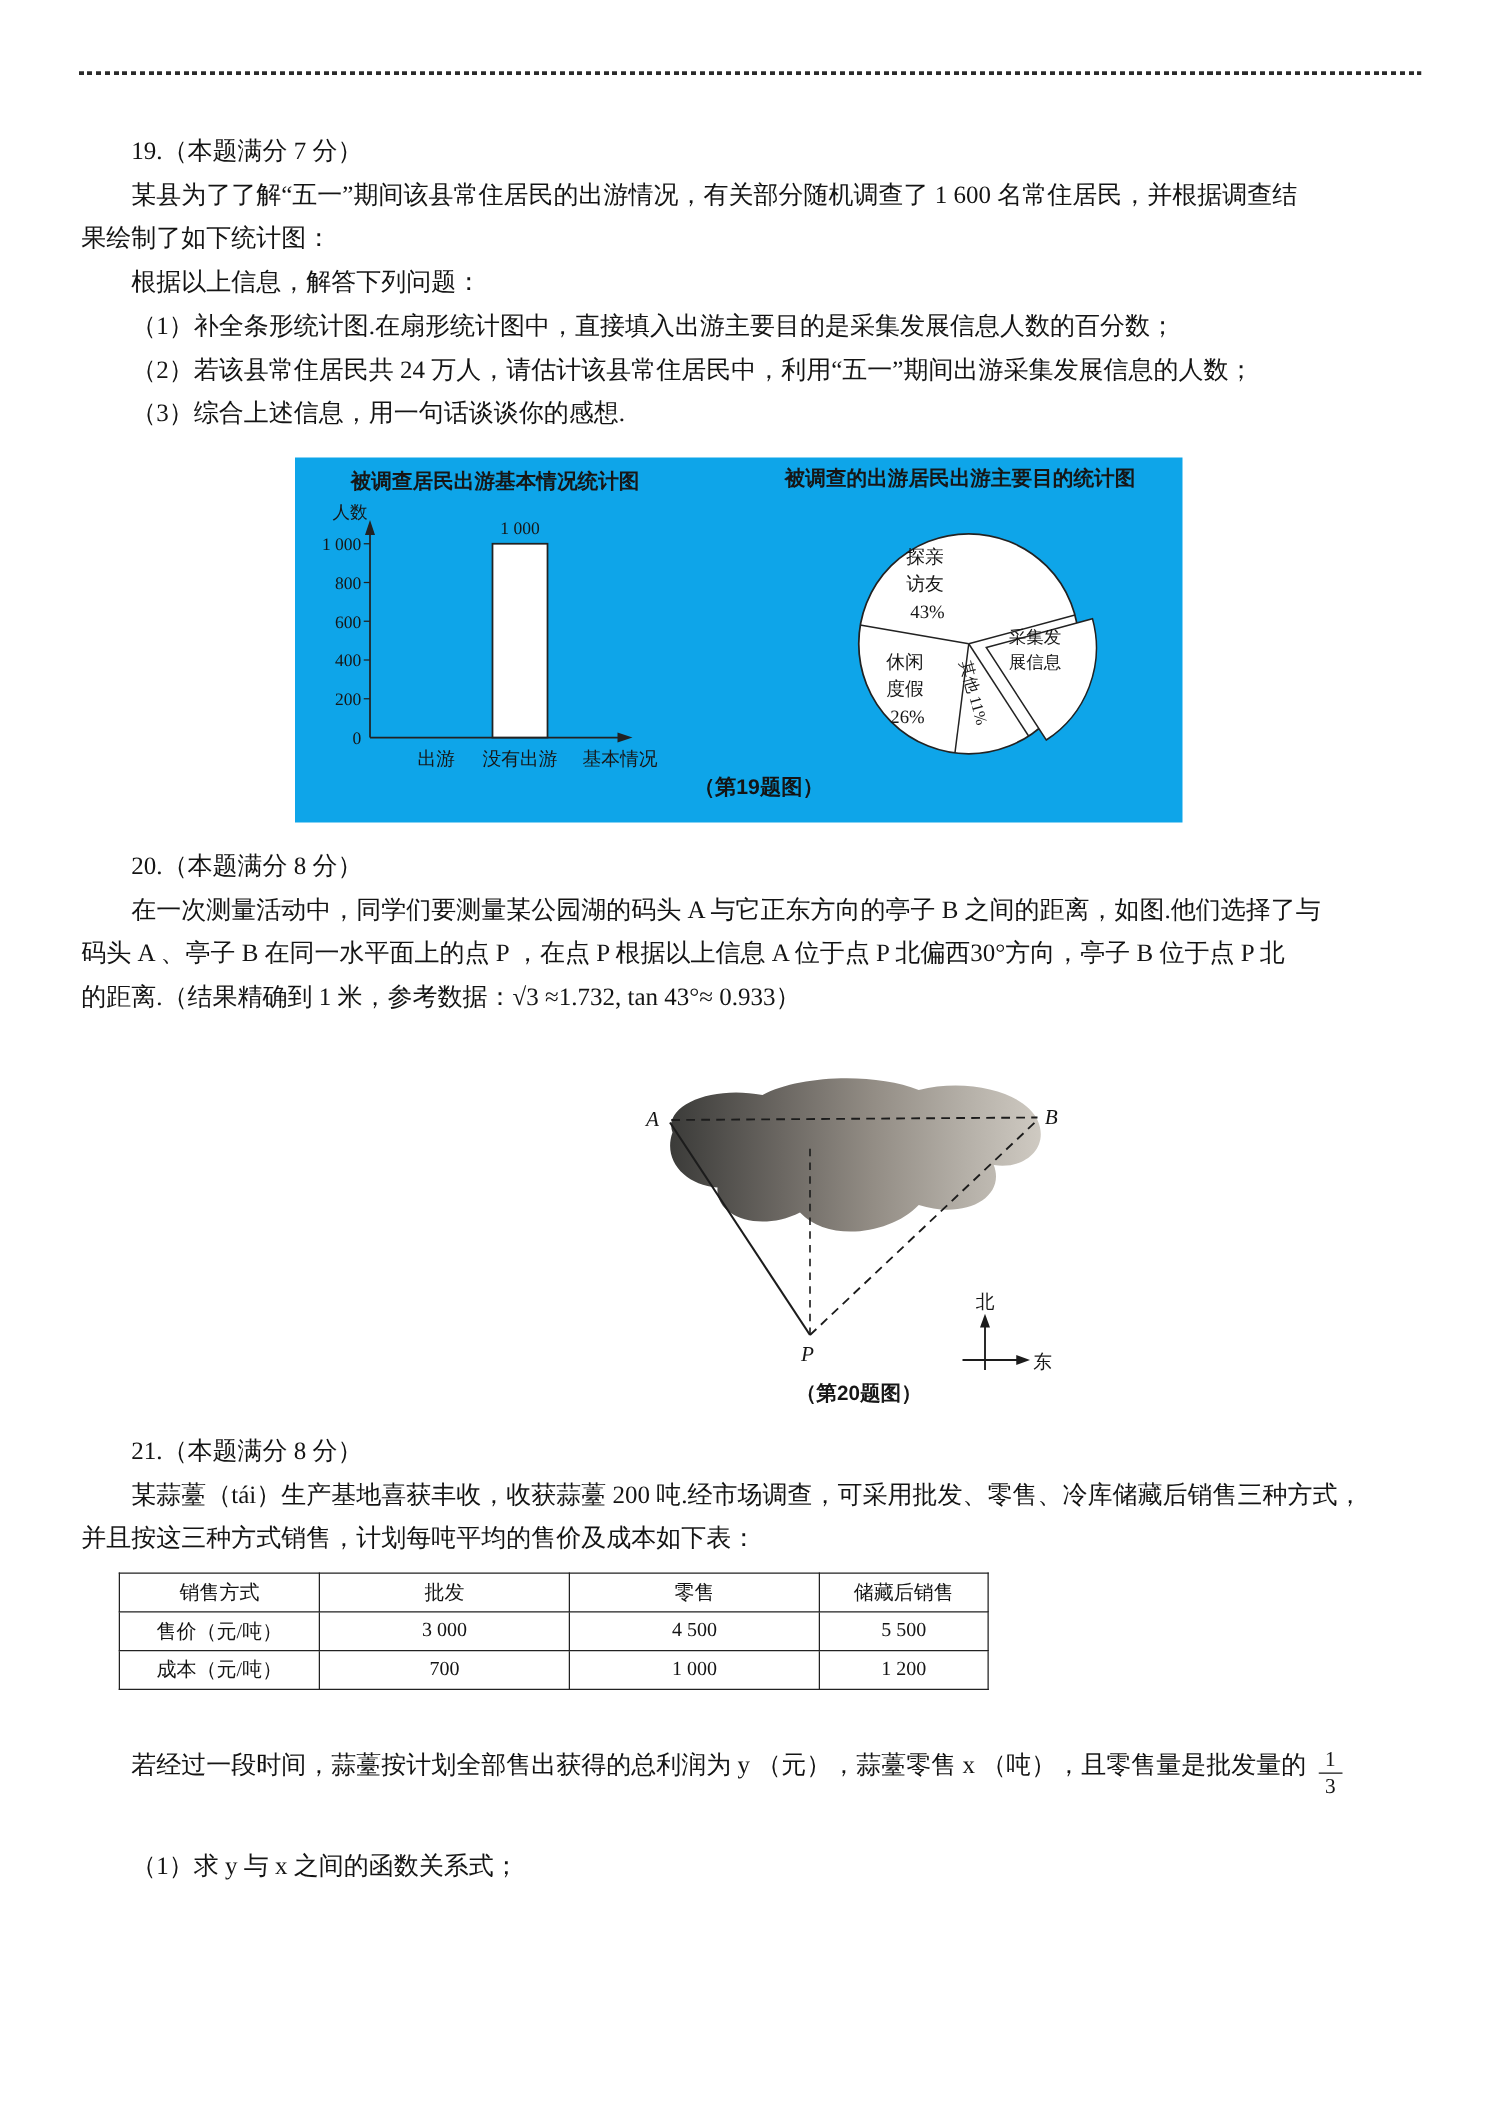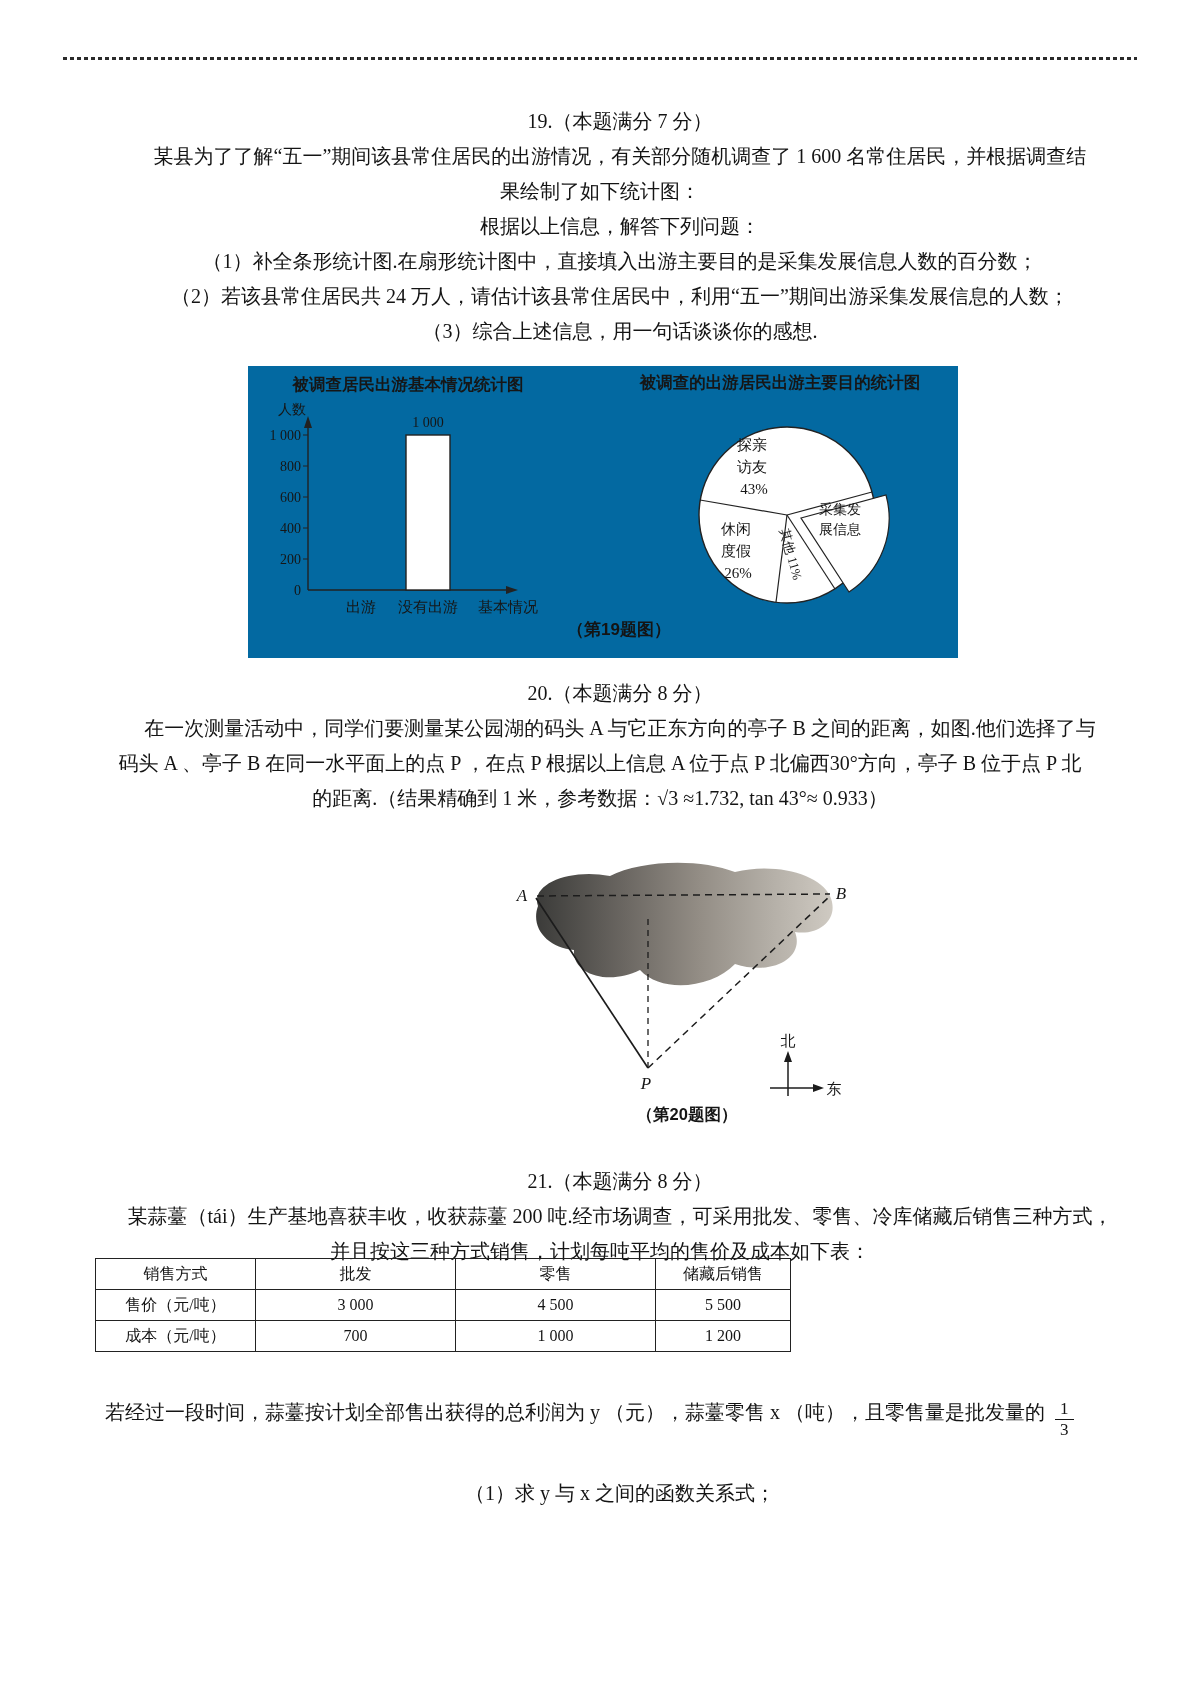--- a/index.html
+++ b/index.html
@@ -6,24 +6,24 @@
   html,body { margin:0; padding:0; background:#ffffff; }
   .page {
     position:relative; width:1200px; height:1698px; margin:0 auto;
     background:#ffffff; color:#141414; overflow:hidden;
     font-family:"Liberation Serif", serif;
   }
   .rule {
     position:absolute; left:63px; top:57px; width:1074px; height:2.5px;
     background:repeating-linear-gradient(90deg,#2b2b2b 0 4px, transparent 4px 7px);
   }
-  .block { position:absolute; left:65px; width:1070px;text-align:center; }
+  .block { position:absolute; left:65px; width:1070px; }
   .ln { font-size:20px; line-height:35px; white-space:nowrap; }
   .ind { padding-left:40px; }
-  .figure19 { position:absolute; left:248px; top:366px; width:710px; height:292px; background:#0369a1; }
+  .figure19 { position:absolute; left:236px; top:366px; width:710px; height:292px; background:#0ea5e9; }
   .figure20 { position:absolute; left:500px; top:856px; width:350px; height:285px; }
   .caption {
     position:absolute; font-family:"Liberation Sans", sans-serif; font-weight:bold;
     font-size:17px; text-align:center;
   }
   .cap19 { left:286px; top:252px; width:170px; }
   svg text { font-family:"Liberation Serif", serif; fill:#161616; }
   svg .ttl { font-family:"Liberation Sans", sans-serif; font-weight:bold; font-size:16.5px; }
   svg .tick { font-size:14px; }
   svg .xlab { font-size:15px; }
@@ -152,21 +152,21 @@
       <polygon points="284,206 288,195 292,206" fill="#1c1c1c"></polygon>
       <line x1="270" y1="232" x2="320" y2="232" stroke="#1c1c1c" stroke-width="1.5"></line>
       <polygon points="313,228 324,232 313,236" fill="#1c1c1c"></polygon>
       <text class="cmp" x="288" y="190" text-anchor="middle">北</text>
       <text class="cmp" x="334" y="238" text-anchor="middle">东</text>
 
       <text class="ttl" x="187" y="264" text-anchor="middle">（第20题图）</text>
     </svg>
   </div>
 
-  <div class="block" style="top:1144px;margin-top:20px;">
+  <div class="block" style="top:1144px;">
     <div class="ln ind">21.（本题满分 8 分）</div>
     <div class="ln ind">某蒜薹（tái）生产基地喜获丰收，收获蒜薹 200 吨.经市场调查，可采用批发、零售、冷库储藏后销售三种方式，</div>
     <div class="ln">并且按这三种方式销售，计划每吨平均的售价及成本如下表：</div>
   </div>
 
   <table class="q21-table">
     <colgroup>
       <col style="width:160px">
         <col style="width:200px">
         <col style="width:200px">

